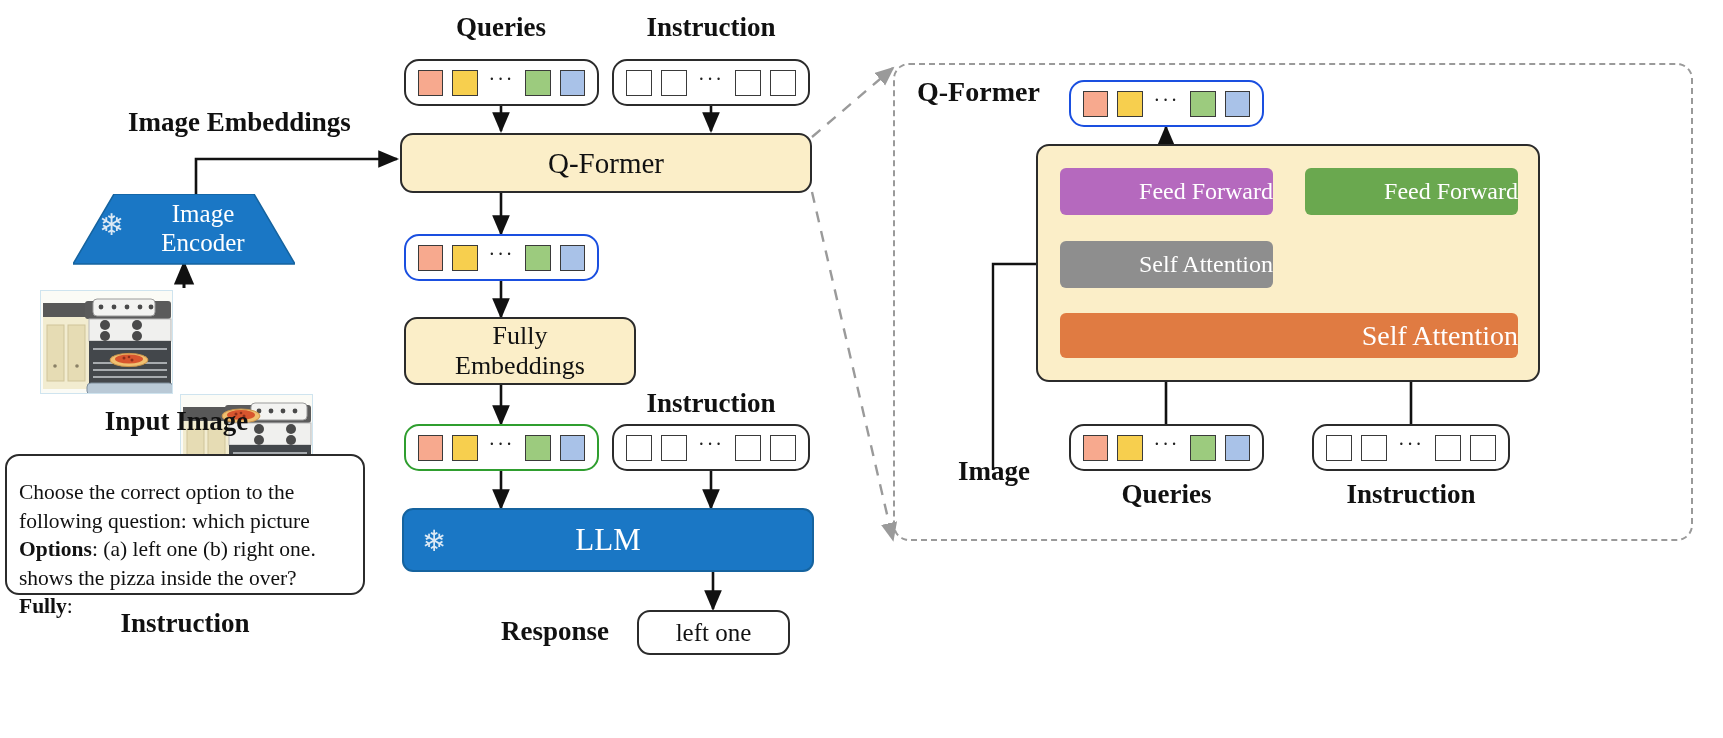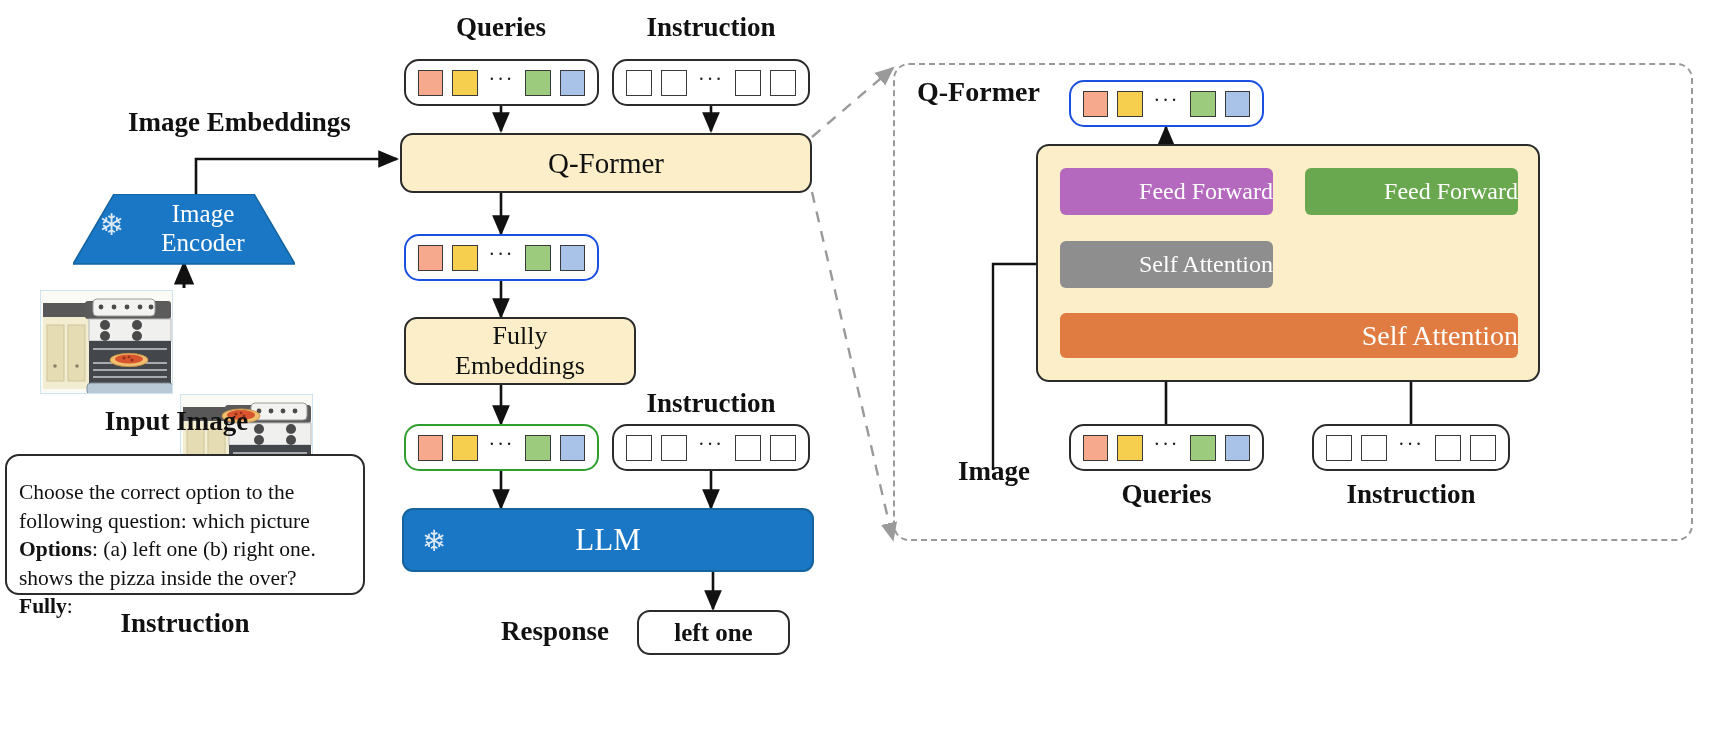--- a/index.html
+++ b/index.html
@@ -160,21 +160,21 @@
   <span class="tok empty"></span>
 </div>
 
 <div class="abs blk llm" style="left:402px;top:508px;width:412px;height:64px;font-size:31px;">
   <span class="abs" style="left:18px;top:17px;color:#dbe9f5;font-size:29px;line-height:29px;">❄</span>
   <span>LLM</span>
 </div>
 
 <div class="abs bold" style="left:501px;top:616px;font-size:27px;white-space:nowrap;">Response</div>
 <div class="abs blk" style="left:637px;top:610px;width:153px;height:45px;background:#fff;
-            border:2px solid #2b2b2b;border-radius:13px;font-size:25px;font-weight:bold;">
+            border:2px solid #2b2b2b;border-radius:13px;font-size:25px;">
   <span>left one</span>
 </div>
 
 <div class="abs photo" style="left:40px;top:290px;width:133px;height:104px;">
   <svg width="133" height="104" viewBox="0 0 133 104">
     <rect width="133" height="104" fill="#fbfbf6"></rect>
     <rect x="2" y="12" width="46" height="14" fill="#585858"></rect>
     <rect x="2" y="26" width="46" height="72" fill="#f2ecd0"></rect>
     <rect x="6" y="34" width="17" height="56" fill="#e6dcb4" stroke="#cfc49a"></rect>
     <rect x="27" y="34" width="17" height="56" fill="#e6dcb4" stroke="#cfc49a"></rect>

